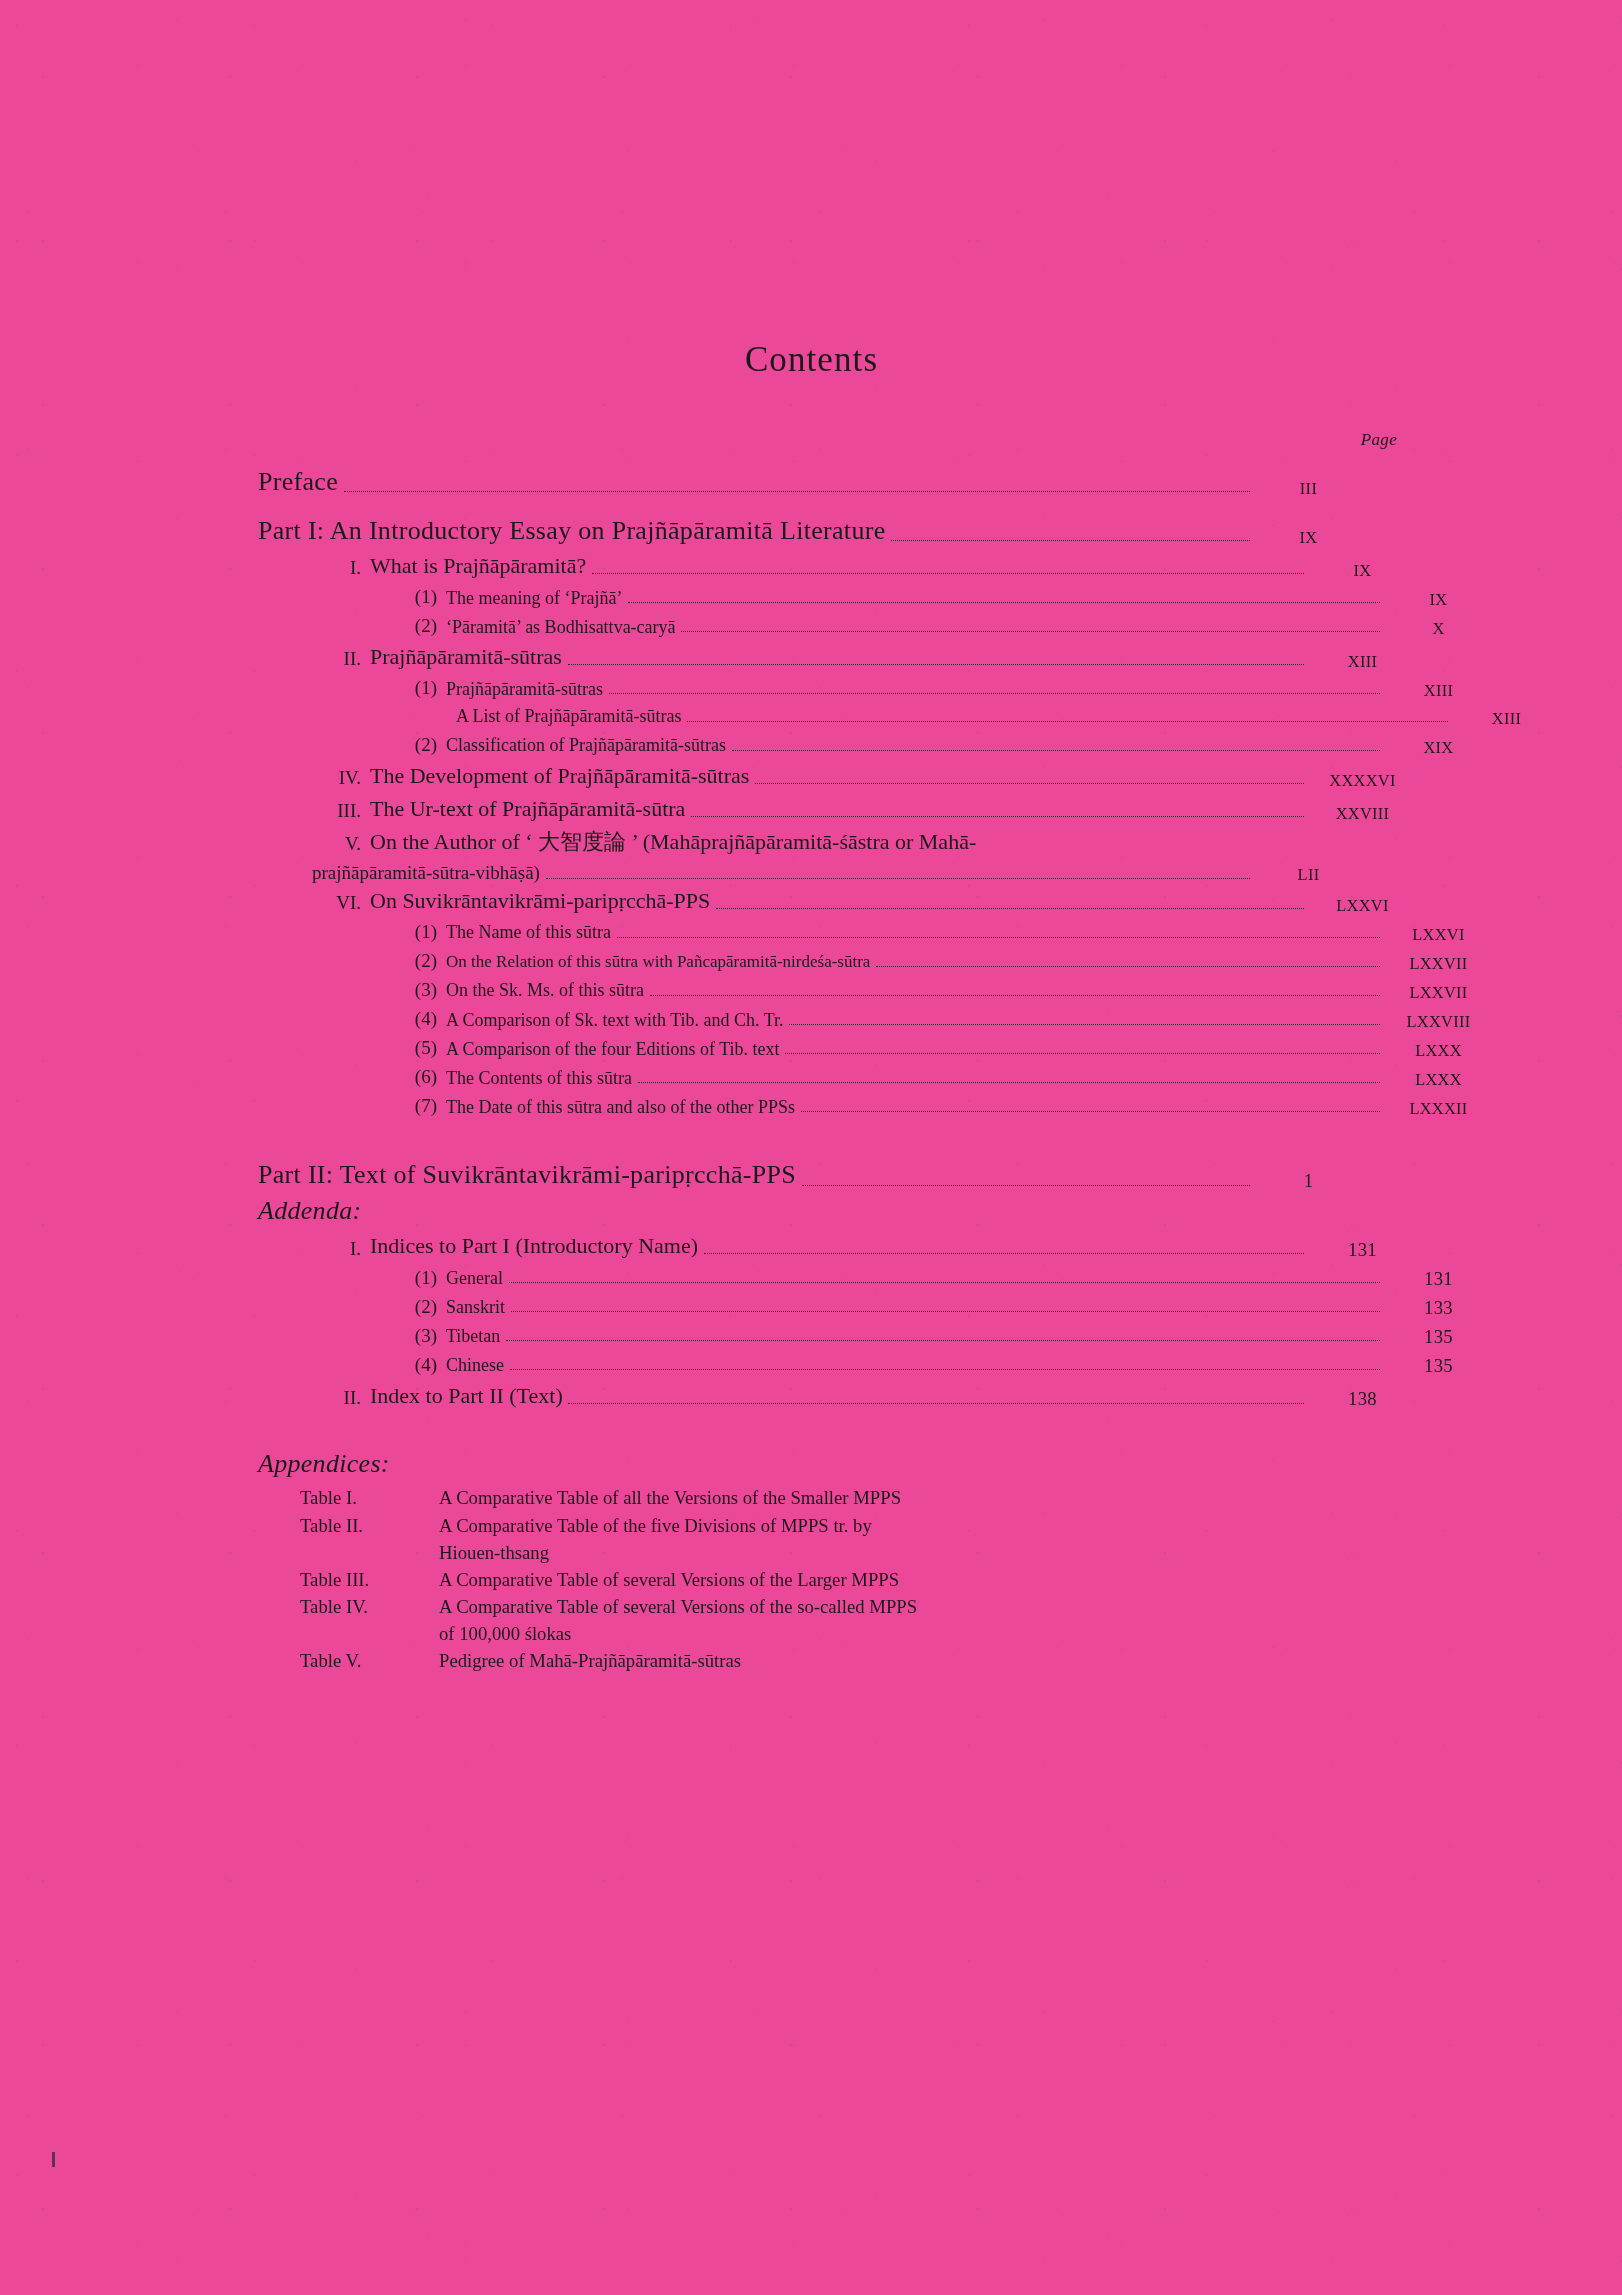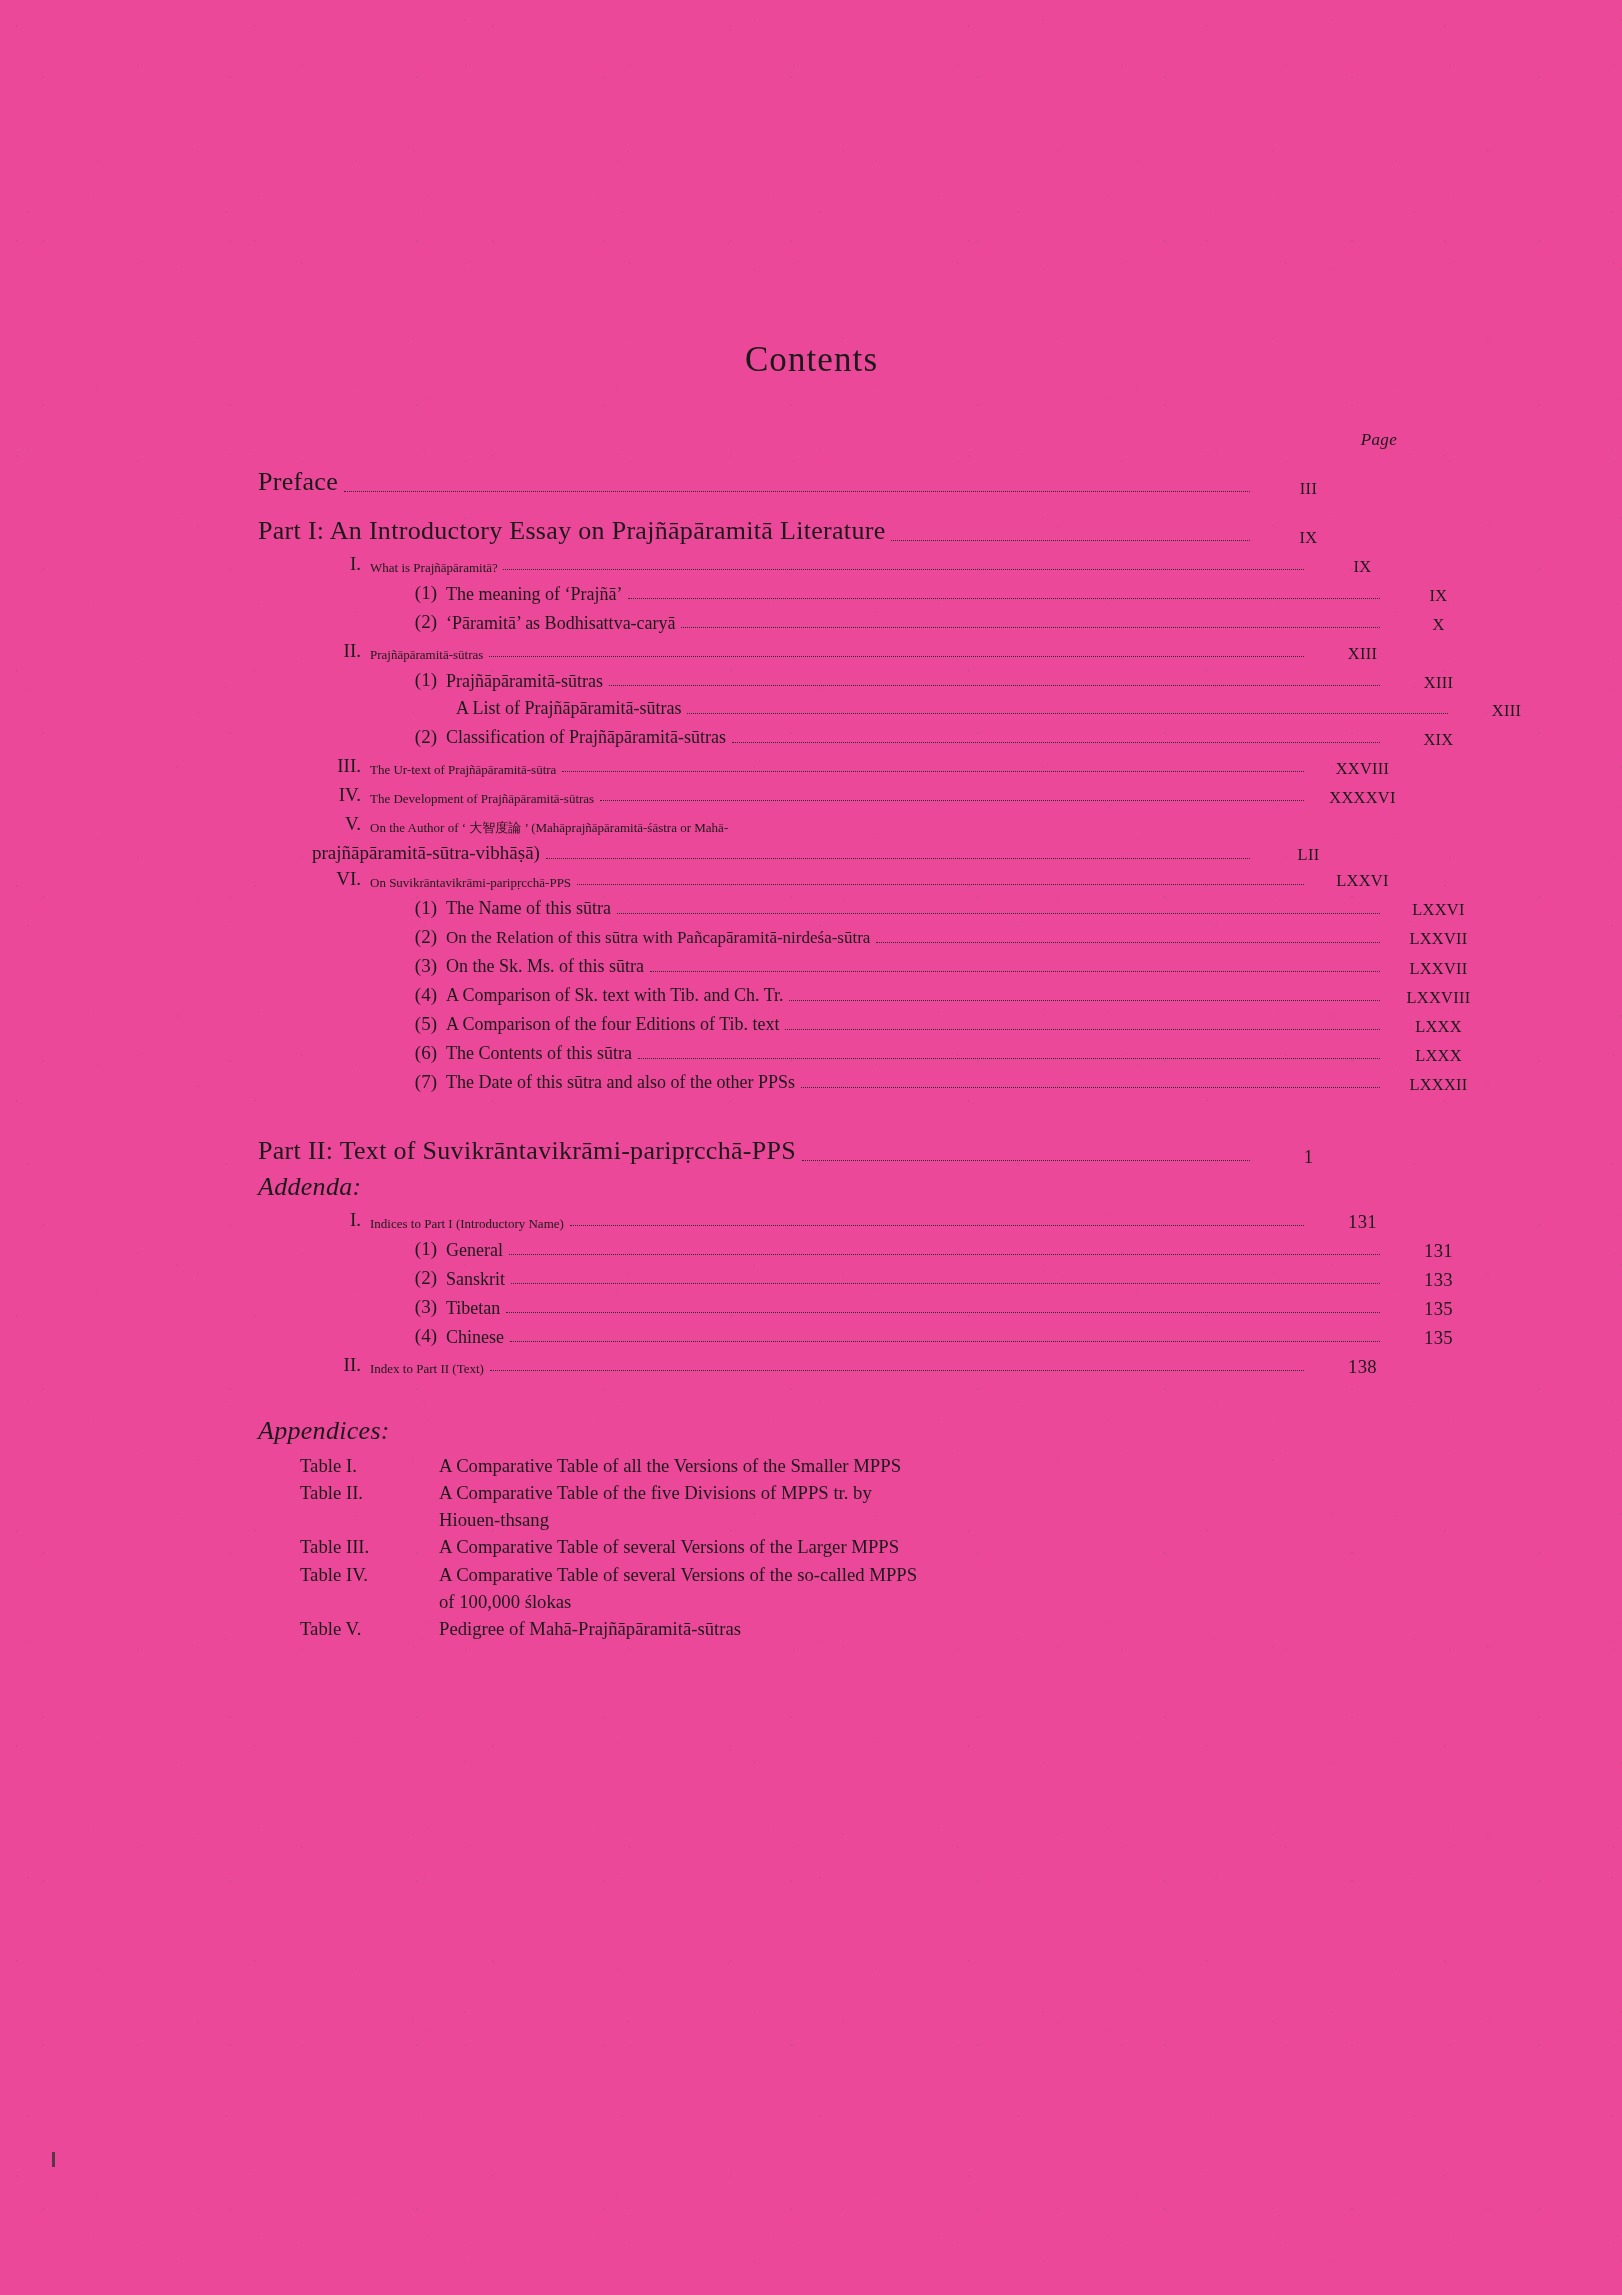--- a/index.html
+++ b/index.html
@@ -82,21 +82,21 @@
   }
   .num {
     flex: none;
     text-align: right;
     font-size: 19px;
     line-height: 1.35;
     padding-right: 9px;
   }
   .lbl {
     flex: none;
-    font-size: 13px;
+    font-size: 22px;
     line-height: 1.35;
     white-space: nowrap;
   }
   .dots {
     flex: 1 1 auto;
     border-bottom: 1.7px dotted #2a2a2a;
     margin: 0 5.7px 6.8px 5.7px;
     min-width: 13.6px;
     height: 0;
   }
@@ -247,31 +247,31 @@
       </div>
 
       <div class="row lvl-2">
         <span class="num">(2)</span>
         <span class="lbl">Classification of Prajñāpāramitā-sūtras</span>
         <span class="dots"></span>
         <span class="pg">XIX</span>
       </div>
 
       <div class="row lvl-1 roman-hang">
+        <span class="num">IV.</span>
+        <span class="lbl">The Development of Prajñāpāramitā-sūtras</span>
+        <span class="dots"></span>
+        <span class="pg">XXXXVI</span>
+      </div>
+
+      <div class="row lvl-1 roman-hang">
         <span class="num">III.</span>
         <span class="lbl">The Ur-text of Prajñāpāramitā-sūtra</span>
         <span class="dots"></span>
         <span class="pg">XXVIII</span>
-      </div>
-
-      <div class="row lvl-1 roman-hang">
-        <span class="num">IV.</span>
-        <span class="lbl">The Development of Prajñāpāramitā-sūtras</span>
-        <span class="dots"></span>
-        <span class="pg">XXXXVI</span>
       </div>
 
       <div class="row lvl-1 roman-hang">
         <span class="num">V.</span>
         <span class="lbl">On the Author of ‘ 大智度論 ’ (Mahāprajñāpāramitā-śāstra or Mahā-</span>
       </div>
       <div class="cont-line">
         <span class="lbl">prajñāpāramitā-sūtra-vibhāṣā)</span>
         <span class="dots"></span>
         <span class="pg">LII</span>

